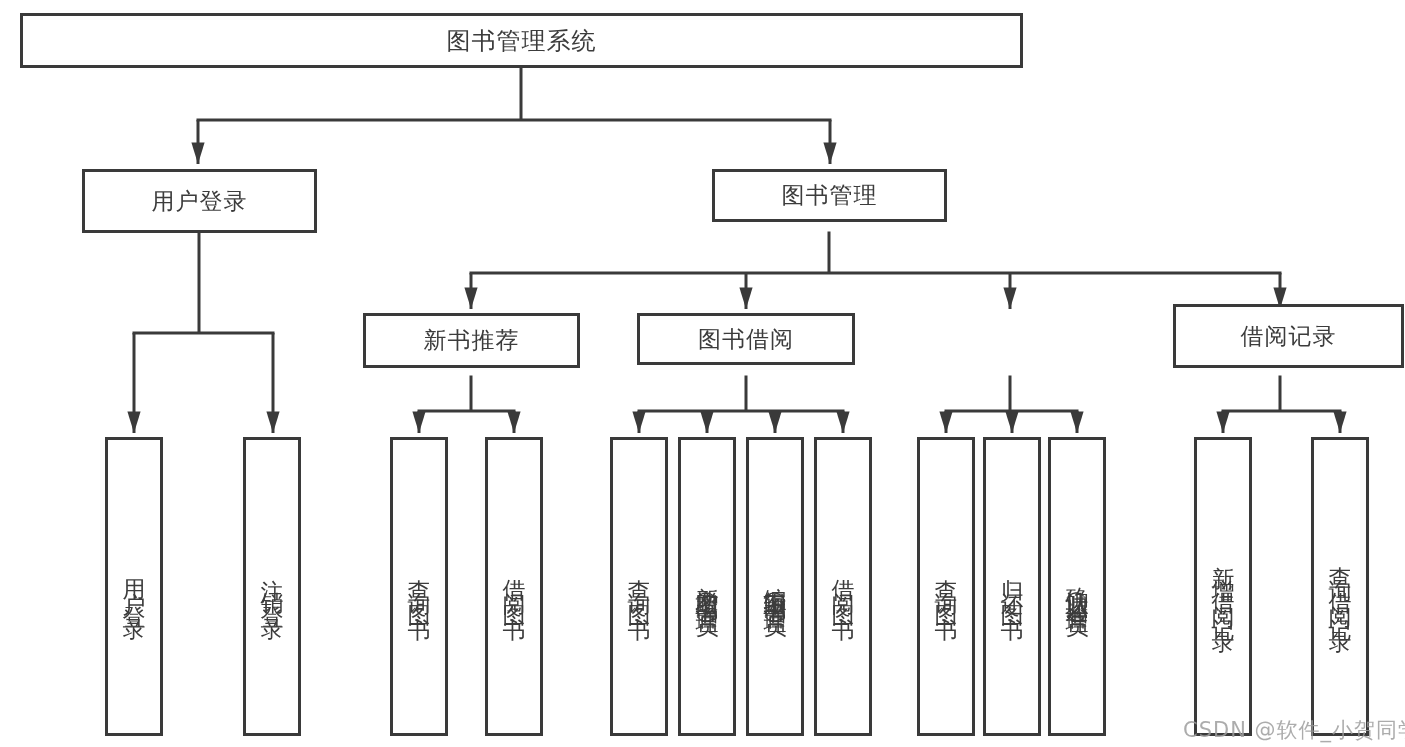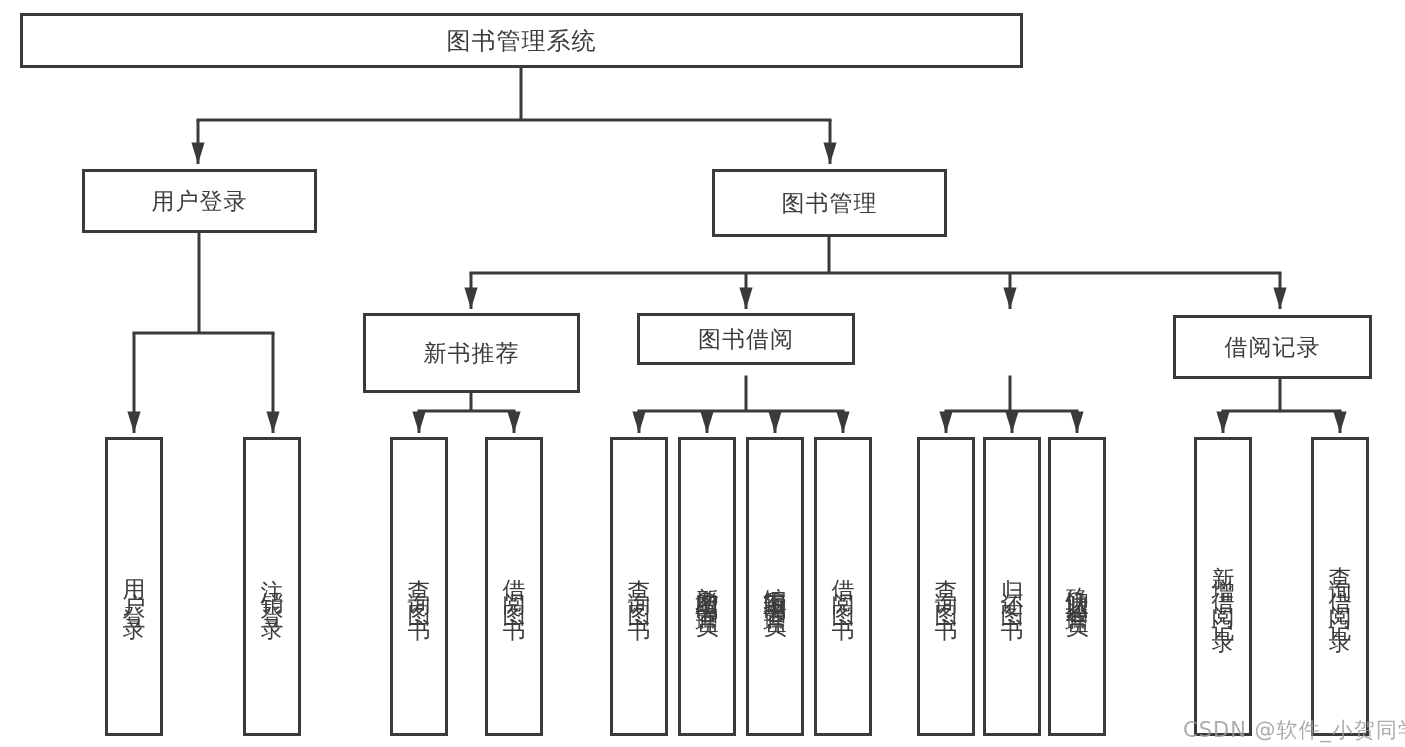--- a/index.html
+++ b/index.html
@@ -109,31 +109,31 @@
     <line x1="1340" y1="411" x2="1340" y2="433" stroke="#3a3a3a" stroke-width="3" marker-end="url(#arw)"></line>
   </svg>
 
   <div class="hbox root" style="left:20px;top:13px;width:1003px;height:55px">
     <span>图书管理系统</span>
   </div>
 
   <div class="hbox" style="left:82px;top:169px;width:235px;height:64px">
     <span>用户登录</span>
   </div>
-  <div class="hbox" style="left:712px;top:169px;width:235px;height:68px">
+  <div class="hbox" style="left:712px;top:169px;width:235px;height:53px">
     <span>图书管理</span>
   </div>
 
-  <div class="hbox" style="left:363px;top:313px;width:217px;height:80px">
+  <div class="hbox" style="left:363px;top:313px;width:217px;height:55px">
     <span>新书推荐</span>
   </div>
   <div class="hbox" style="left:637px;top:313px;width:218px;height:52px">
     <span>图书借阅</span>
   </div>
-  <div class="hbox" style="left:1173px;top:315px;width:199px;height:64px">
+  <div class="hbox" style="left:1173px;top:304px;width:231px;height:64px">
     <span>借阅记录</span>
   </div>
 
   <div class="leaf" style="left:105px">
     <span>用户登录</span>
   </div>
   <div class="leaf" style="left:243px">
     <span>注销登录</span>
   </div>
 

